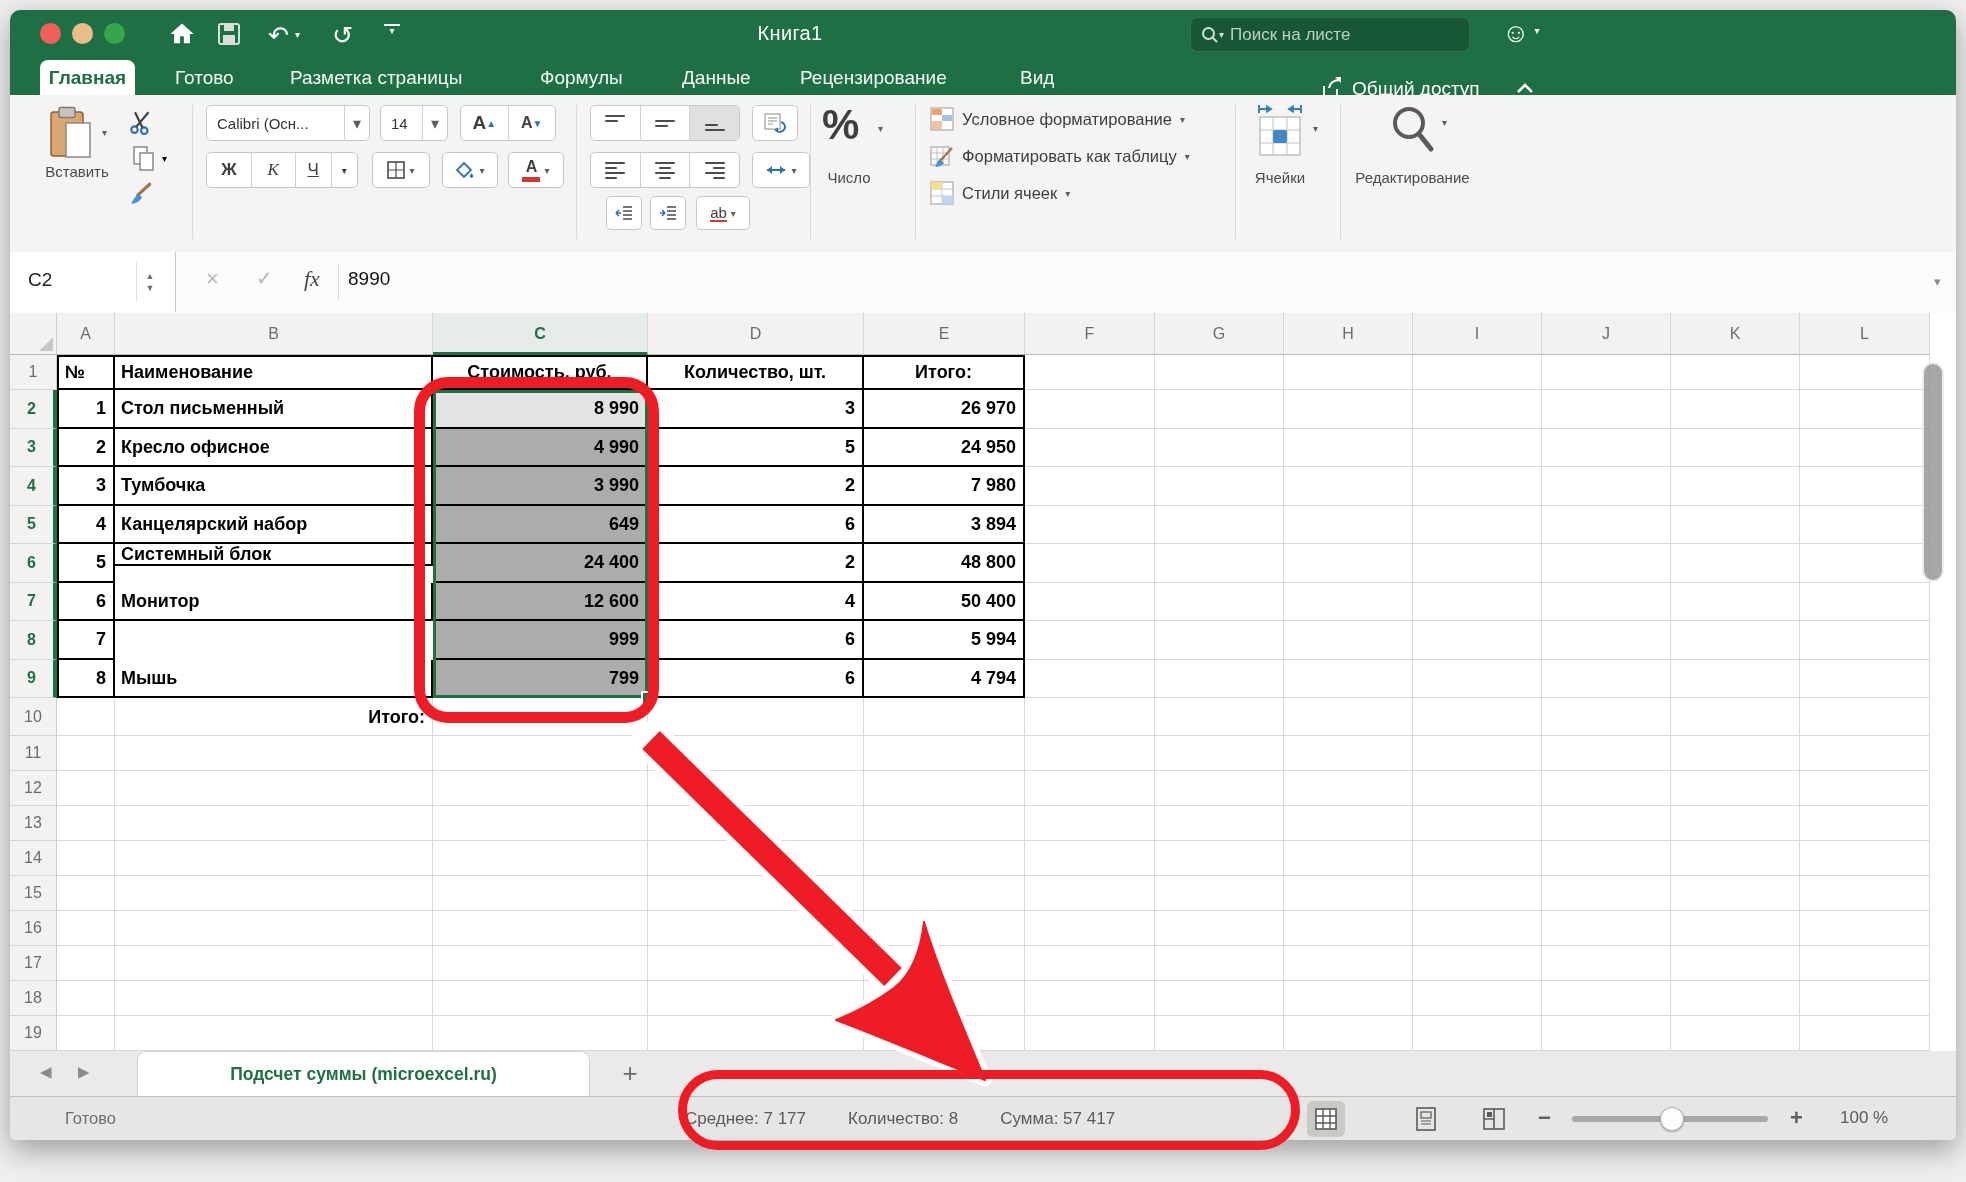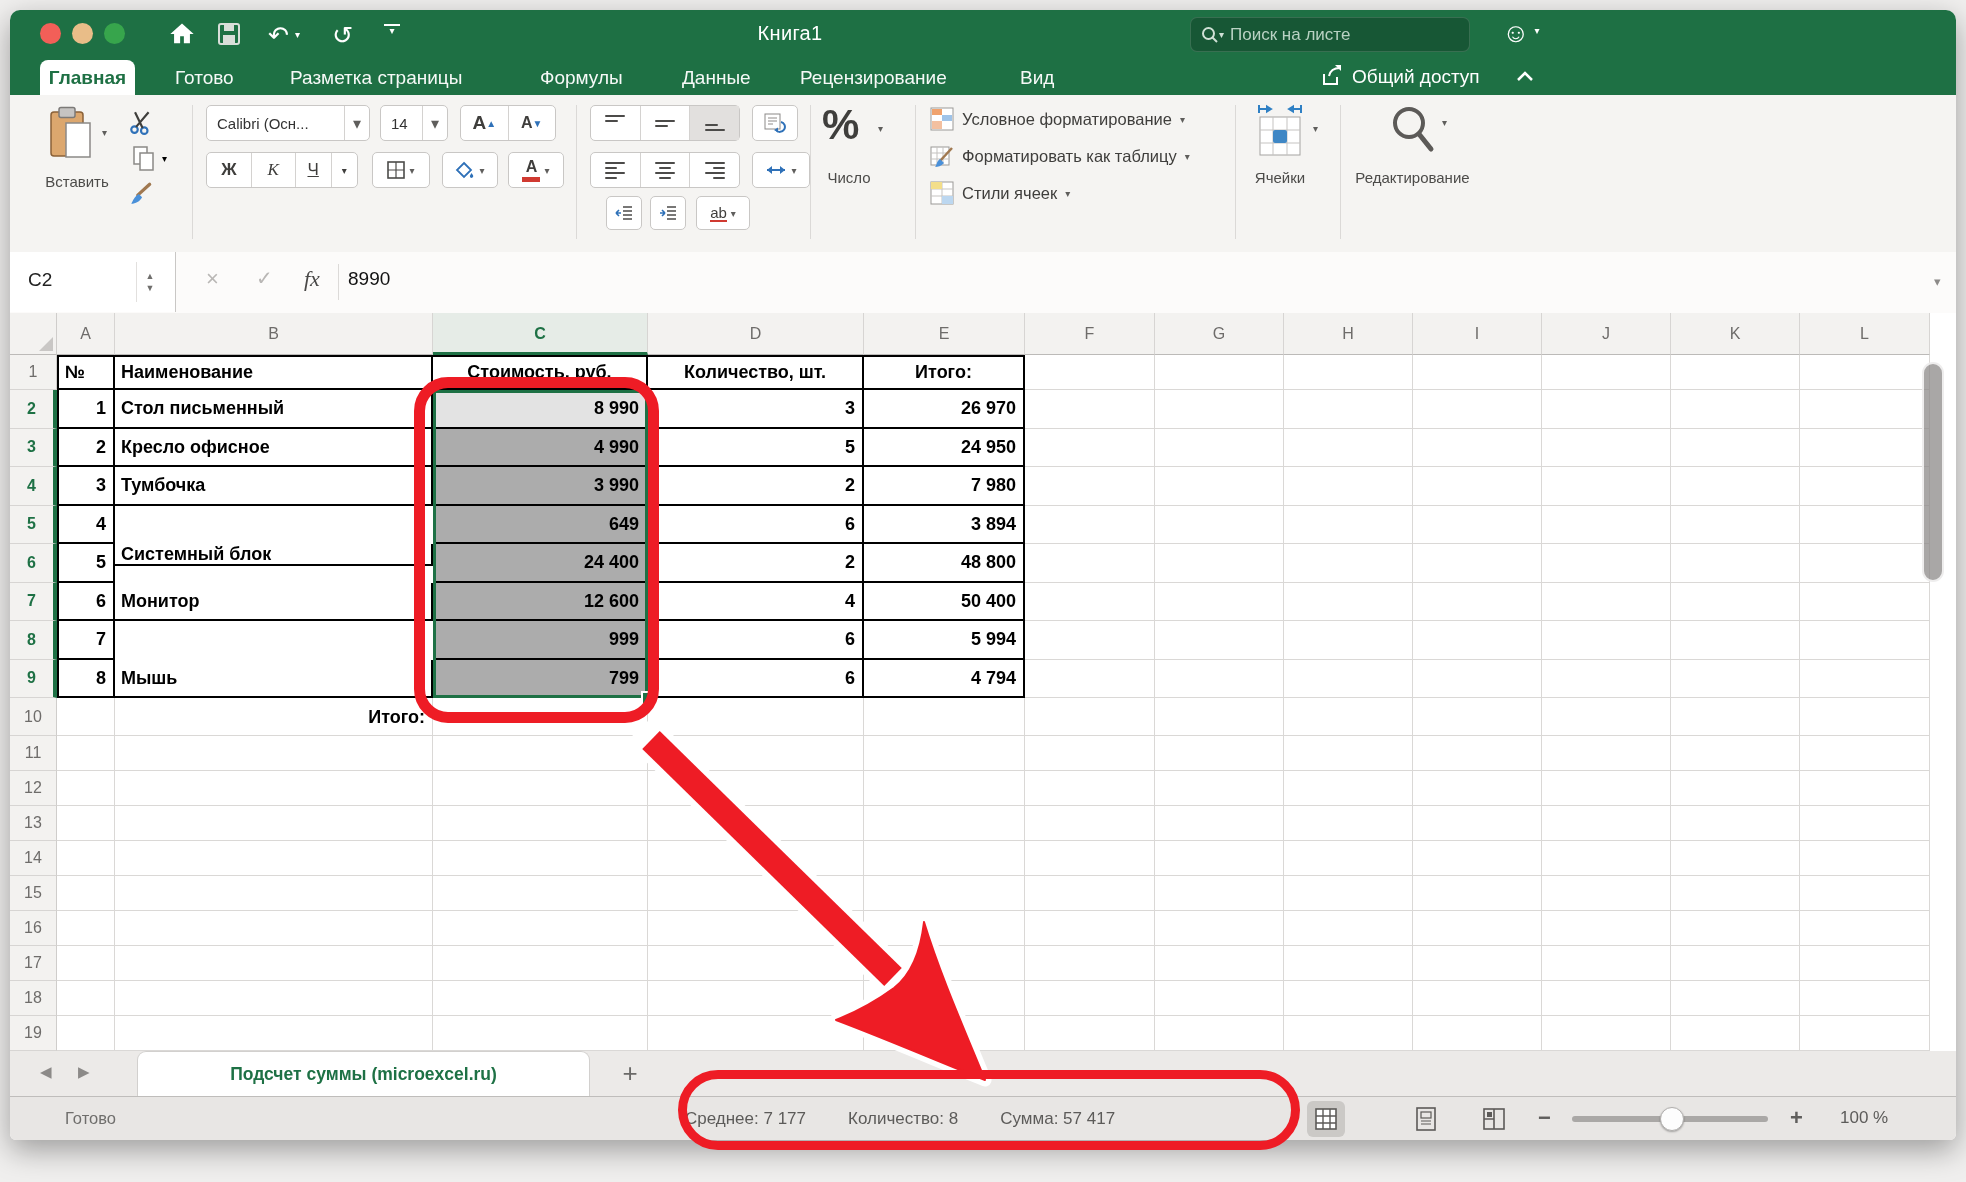--- a/index.html
+++ b/index.html
@@ -16,21 +16,21 @@
              font-size:20px;font-weight:500;letter-spacing:.3px;}
   .searchbox{position:absolute;left:1180px;top:7px;width:278px;height:33px;border-radius:7px;
              background:rgba(0,0,0,.22);border:1px solid rgba(255,255,255,.14);display:flex;align-items:center;}
   .searchbox .ph{color:#b9d2c3;font-size:17px;margin-left:6px;}
   .caret{font-size:10px;color:inherit;}
   
   .tabrow{position:absolute;left:0;top:50px;width:100%;height:35px;background:#1e7044;}
   .rtab{position:absolute;top:0;height:35px;line-height:35px;color:rgba(255,255,255,.96);
         font-size:19px;font-weight:500;}
   .rtab.active{background:#fff;color:#1e7044;border-radius:8px 8px 0 0;text-align:center;font-weight:700;}
-  .share{position:absolute;top:0;height:35px;line-height:33px;color:#fff;font-size:19px;font-weight:500;}
+  .share{position:absolute;top:12px;height:35px;line-height:33px;color:#fff;font-size:19px;font-weight:500;}
   
   .ribbon{position:absolute;left:0;top:85px;width:100%;height:157px;background:#f5f4f2;border-bottom:1px solid #c7c5c3;}
   .rdiv{position:absolute;top:10px;height:134px;width:1px;background:#dbd9d7;}
   .rlabel{position:absolute;font-size:15px;color:#4c4b49;text-align:center;}
   .btn{position:absolute;background:#fff;border:1px solid #c9c7c5;border-radius:5px;
        display:flex;align-items:center;justify-content:center;color:#3f3e3c;box-sizing:border-box;}
   .seg{border-right:1px solid #d4d2d0;height:100%;display:flex;align-items:center;justify-content:center;}
   .seg:last-child{border-right:none;}
   .combo-text{font-size:15px;color:#333;padding-left:10px;flex:1;text-align:left;white-space:nowrap;overflow:hidden;}
   .combo-arrow{width:24px;border-left:1px solid #d4d2d0;align-self:stretch;display:flex;align-items:center;justify-content:center;color:#5f5e5c;}
@@ -173,21 +173,21 @@
     <div class="ribbon">
 
       <div style="position:absolute;left:38px;top:11px;">
         <svg width="46" height="54" viewBox="0 0 46 54">
           <rect x="3" y="6" width="32" height="44" rx="3" fill="#dca76e" stroke="#8a6138" stroke-width="1.5"></rect>
           <rect x="11" y="1.5" width="16" height="10" rx="2" fill="#c6c4c2" stroke="#7c7a78" stroke-width="1.5"></rect>
           <path d="M18 17 h24 v34 h-24 z" fill="#fff" stroke="#8b8987" stroke-width="1.5"></path>
         </svg>
       </div>
       <span class="caret" style="position:absolute;left:92px;top:32px;color:#5f5e5c;">▾</span>
-      <div class="rlabel" style="left:22px;top:78px;width:90px;">Вставить</div>
+      <div class="rlabel" style="left:22px;top:68px;width:90px;">Вставить</div>
       <div style="position:absolute;left:118px;top:14px;">
         <svg width="26" height="26" viewBox="0 0 24 24">
             <circle cx="6" cy="19" r="3" fill="none" stroke="#2f71b8" stroke-width="2"></circle>
             <circle cx="15" cy="20" r="3" fill="none" stroke="#2f71b8" stroke-width="2"></circle>
             <path d="M7.5 16.5 L19 3 M13.5 17.5 L6.5 3" stroke="#3f3e3c" stroke-width="2" fill="none"></path>
           </svg>
       </div>
       <div style="position:absolute;left:122px;top:50px;">
         <svg width="24" height="26" viewBox="0 0 24 26">
             <rect x="2" y="2" width="13" height="17" fill="#fff" stroke="#8b8987" stroke-width="1.5"></rect>
@@ -481,20 +481,21 @@
         <div class="cell tbl ar" style="left: 638px; top: 154px; width: 216px; height: 38.5px; line-height: 38.5px;">2</div>
         <div class="cell tbl ar" style="left: 854px; top: 154px; width: 161px; height: 38.5px; line-height: 38.5px;">7 980</div>
         <div class="cell" style="left: 1015px; top: 154px; width: 130px; height: 38.5px; line-height: 38.5px;"></div>
         <div class="cell" style="left: 1145px; top: 154px; width: 129px; height: 38.5px; line-height: 38.5px;"></div>
         <div class="cell" style="left: 1274px; top: 154px; width: 129px; height: 38.5px; line-height: 38.5px;"></div>
         <div class="cell" style="left: 1403px; top: 154px; width: 129px; height: 38.5px; line-height: 38.5px;"></div>
         <div class="cell" style="left: 1532px; top: 154px; width: 129px; height: 38.5px; line-height: 38.5px;"></div>
         <div class="cell" style="left: 1661px; top: 154px; width: 129px; height: 38.5px; line-height: 38.5px;"></div>
         <div class="cell" style="left: 1790px; top: 154px; width: 130px; height: 38.5px; line-height: 38.5px;"></div>
         <div class="cell tbl ar t-left" style="left: 47px; top: 192.5px; width: 58px; height: 38.5px; line-height: 38.5px;">4</div>
+        <div class="cell tbl al" style="left: 105px; top: 192.5px; width: 318px; height: 38.5px; line-height: 38.5px;">Канцелярский набор</div>
         <div class="cell tbl ar c-sel" style="left: 423px; top: 192.5px; width: 215px; height: 38.5px; line-height: 38.5px;">649</div>
         <div class="cell tbl ar" style="left: 638px; top: 192.5px; width: 216px; height: 38.5px; line-height: 38.5px;">6</div>
         <div class="cell tbl ar" style="left: 854px; top: 192.5px; width: 161px; height: 38.5px; line-height: 38.5px;">3 894</div>
         <div class="cell" style="left: 1015px; top: 192.5px; width: 130px; height: 38.5px; line-height: 38.5px;"></div>
         <div class="cell" style="left: 1145px; top: 192.5px; width: 129px; height: 38.5px; line-height: 38.5px;"></div>
         <div class="cell" style="left: 1274px; top: 192.5px; width: 129px; height: 38.5px; line-height: 38.5px;"></div>
         <div class="cell" style="left: 1403px; top: 192.5px; width: 129px; height: 38.5px; line-height: 38.5px;"></div>
         <div class="cell" style="left: 1532px; top: 192.5px; width: 129px; height: 38.5px; line-height: 38.5px;"></div>
         <div class="cell" style="left: 1661px; top: 192.5px; width: 129px; height: 38.5px; line-height: 38.5px;"></div>
         <div class="cell" style="left: 1790px; top: 192.5px; width: 130px; height: 38.5px; line-height: 38.5px;"></div>

